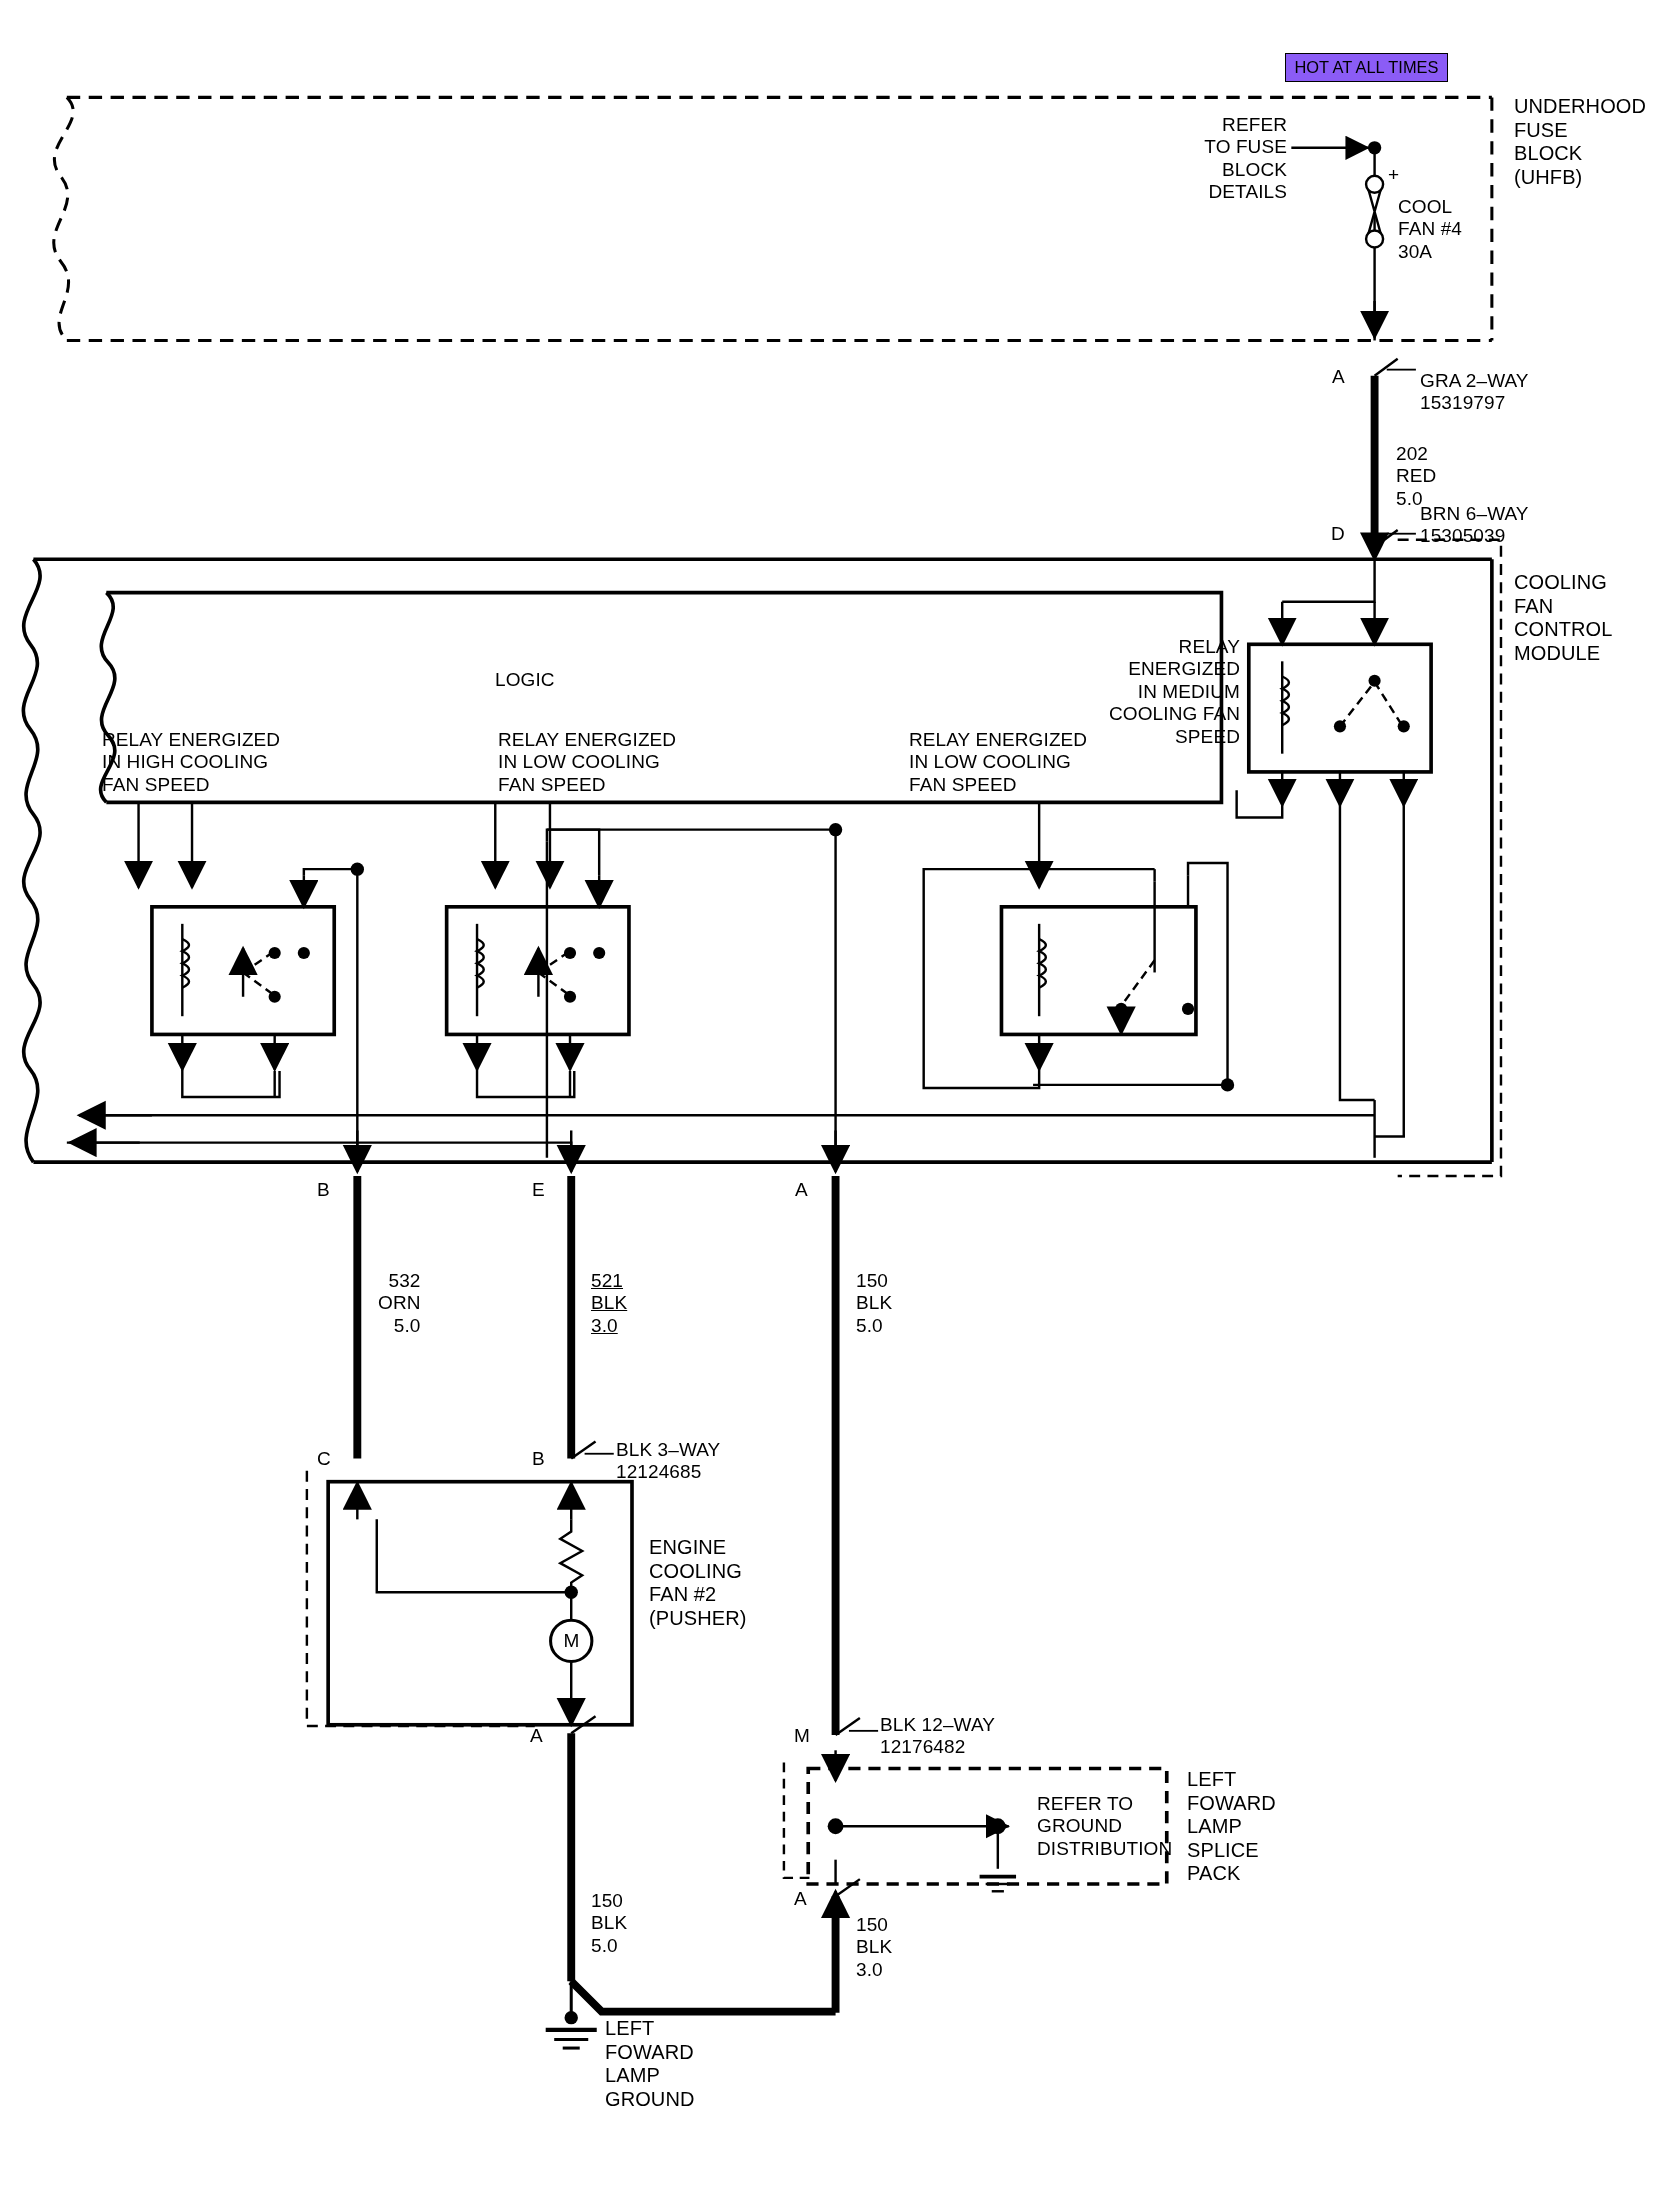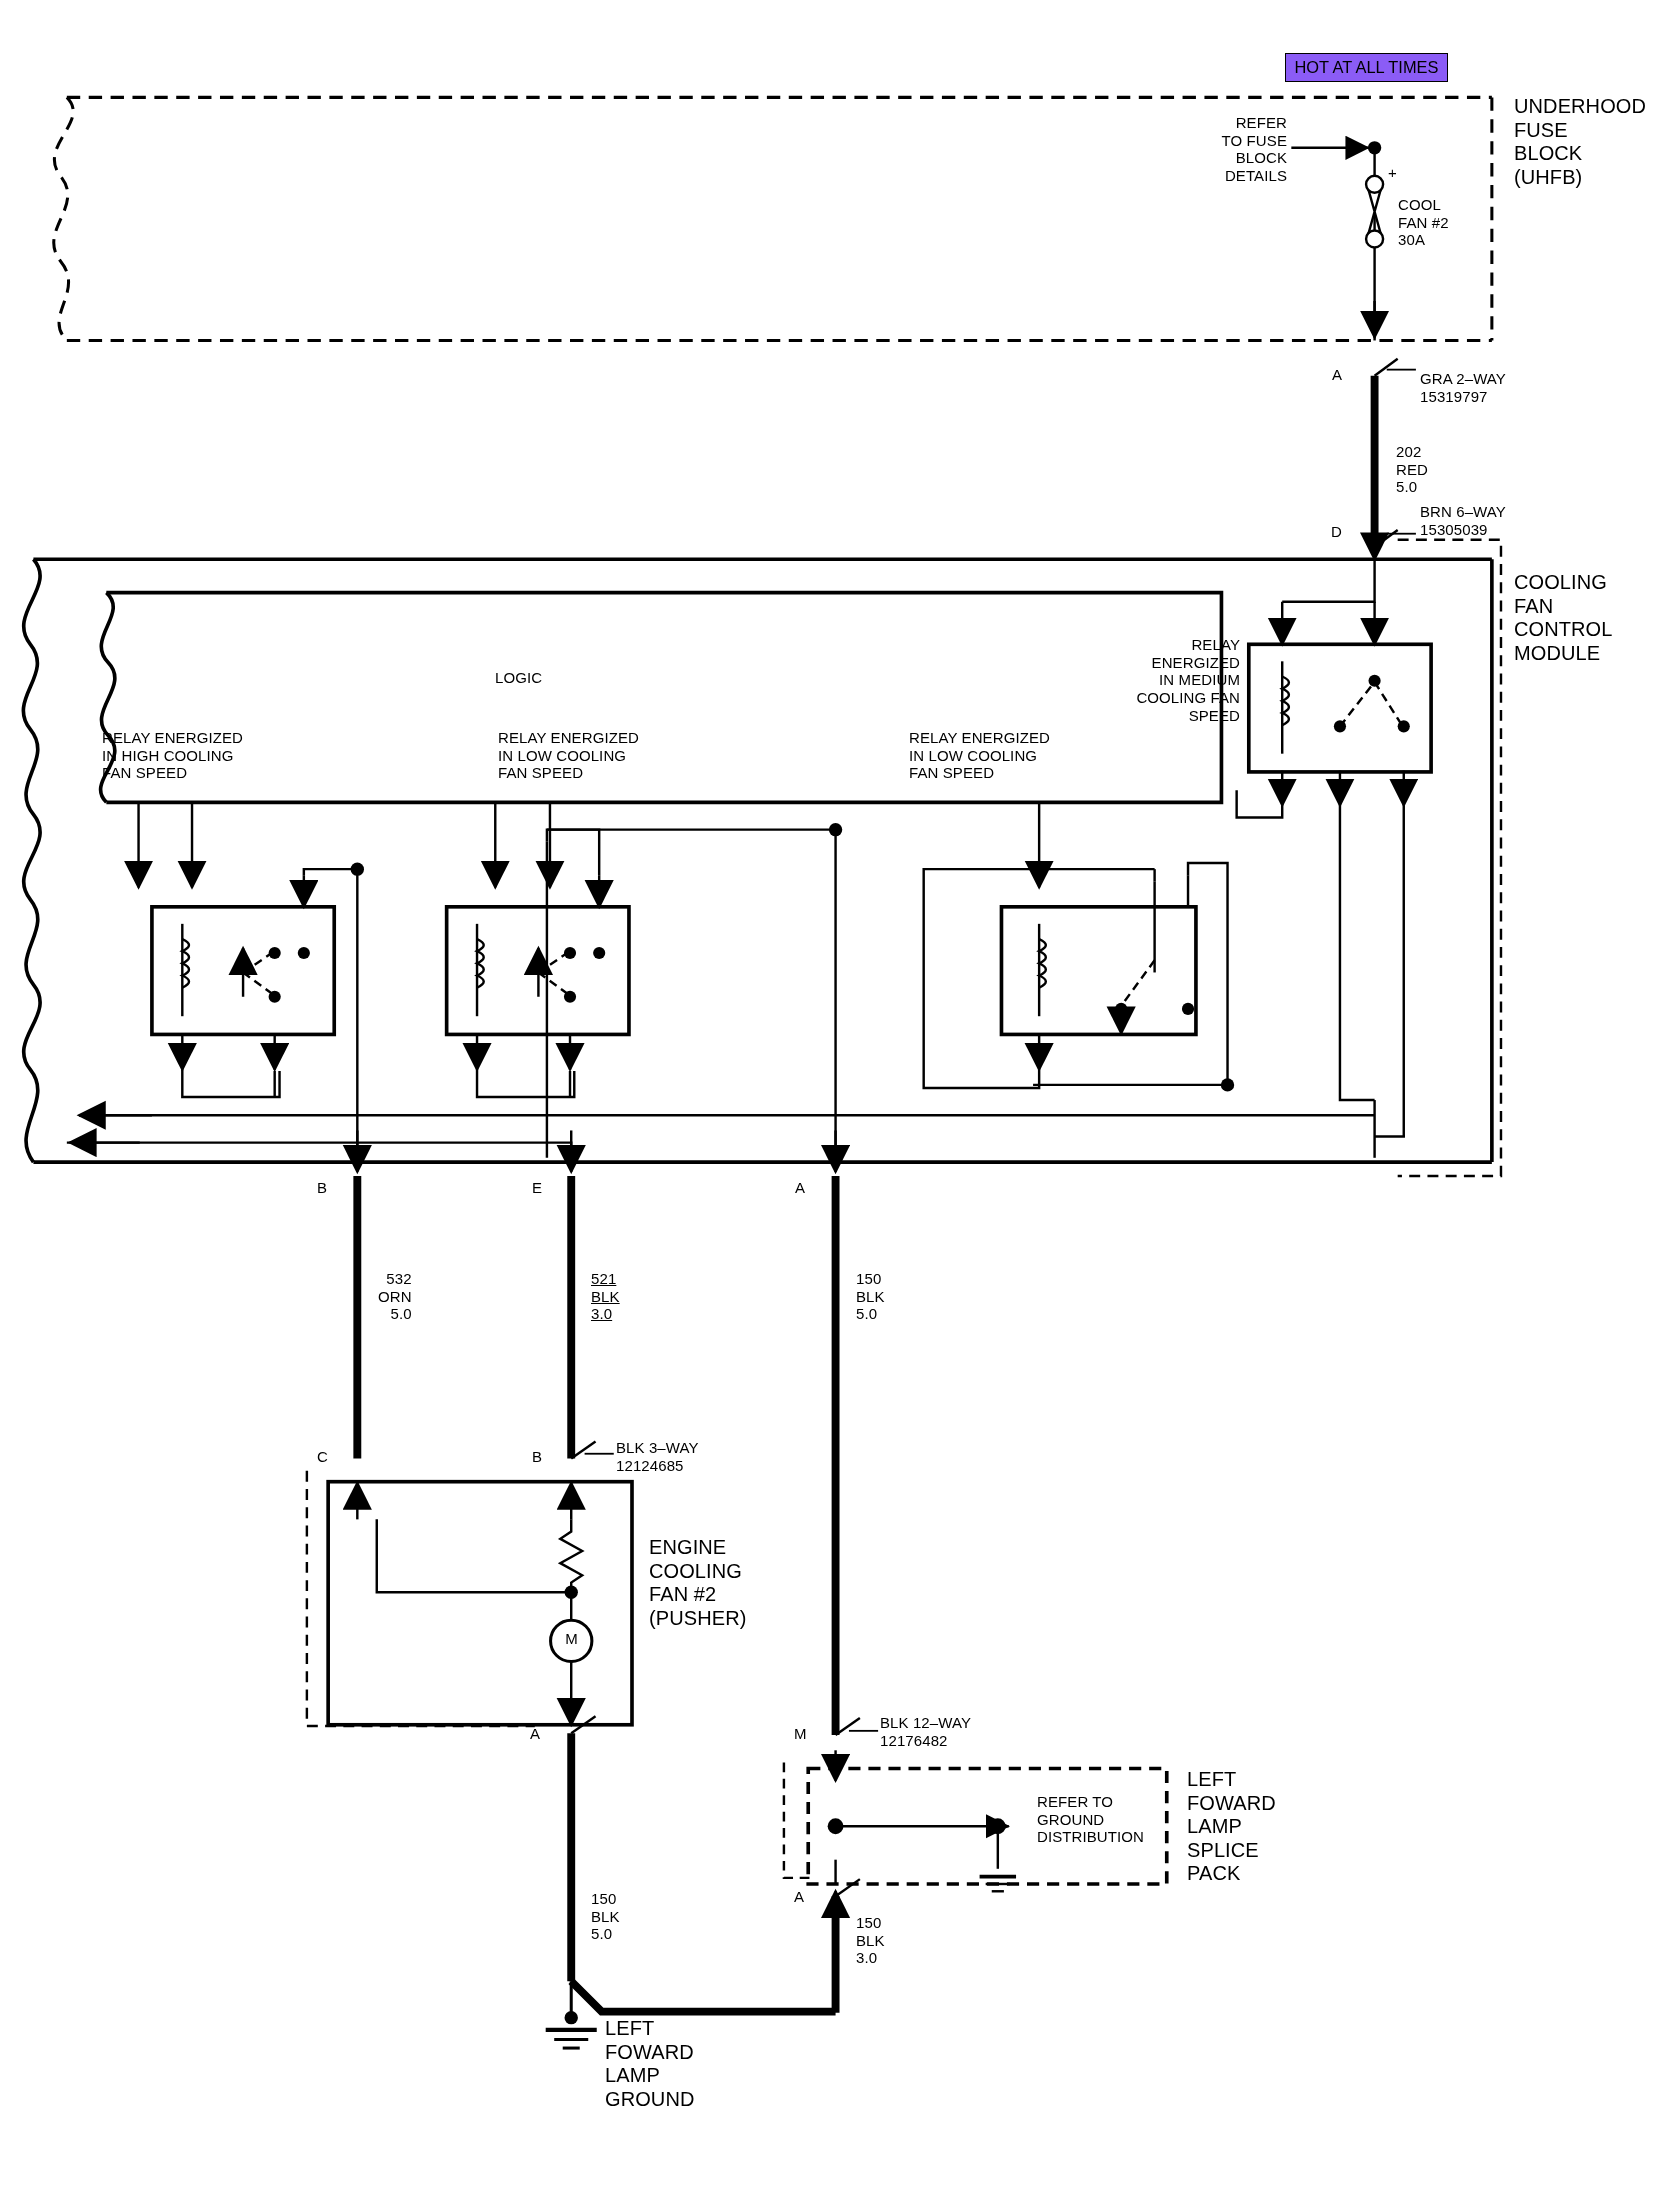--- a/index.html
+++ b/index.html
@@ -21,21 +21,21 @@
     position: absolute;
     font-family: "Liberation Sans", sans-serif;
     color: #000000;
     line-height: 1.18;
     white-space: pre;
     letter-spacing: 0.1px;
   }
   .lbl.c { text-align: center; }
   .lbl.r { text-align: right; }
   .big { font-size: 20px; }
-  .med { font-size: 15px; }
+  .med { font-size: 19px; }
   svg#art {
     position: absolute;
     left: 0; top: 0;
     width: 1676px;
     height: 2205px;
   }
   .hotbox {
     position: absolute;
     border: 1.8px solid #000;
     background: #8b5cf6;
@@ -338,21 +338,21 @@
 (UHFB)</div>
 
   <div class="lbl med r" style="left:1112px; top:114px; width:175px; text-align:right;">REFER
 TO FUSE
 BLOCK
 DETAILS</div>
 
   <div class="lbl med" style="left:1388px; top:164px;">+</div>
 
   <div class="lbl med" style="left:1398px; top:196px;">COOL
-FAN #2
+FAN #4
 30A</div>
 
   <div class="lbl med" style="left:1332px; top:366px;">A</div>
 
   <div class="lbl med" style="left:1420px; top:370px;">GRA 2–WAY
 15319797</div>
 
   <div class="lbl med" style="left:1396px; top:443px;">202
 RED
 5.0</div>

